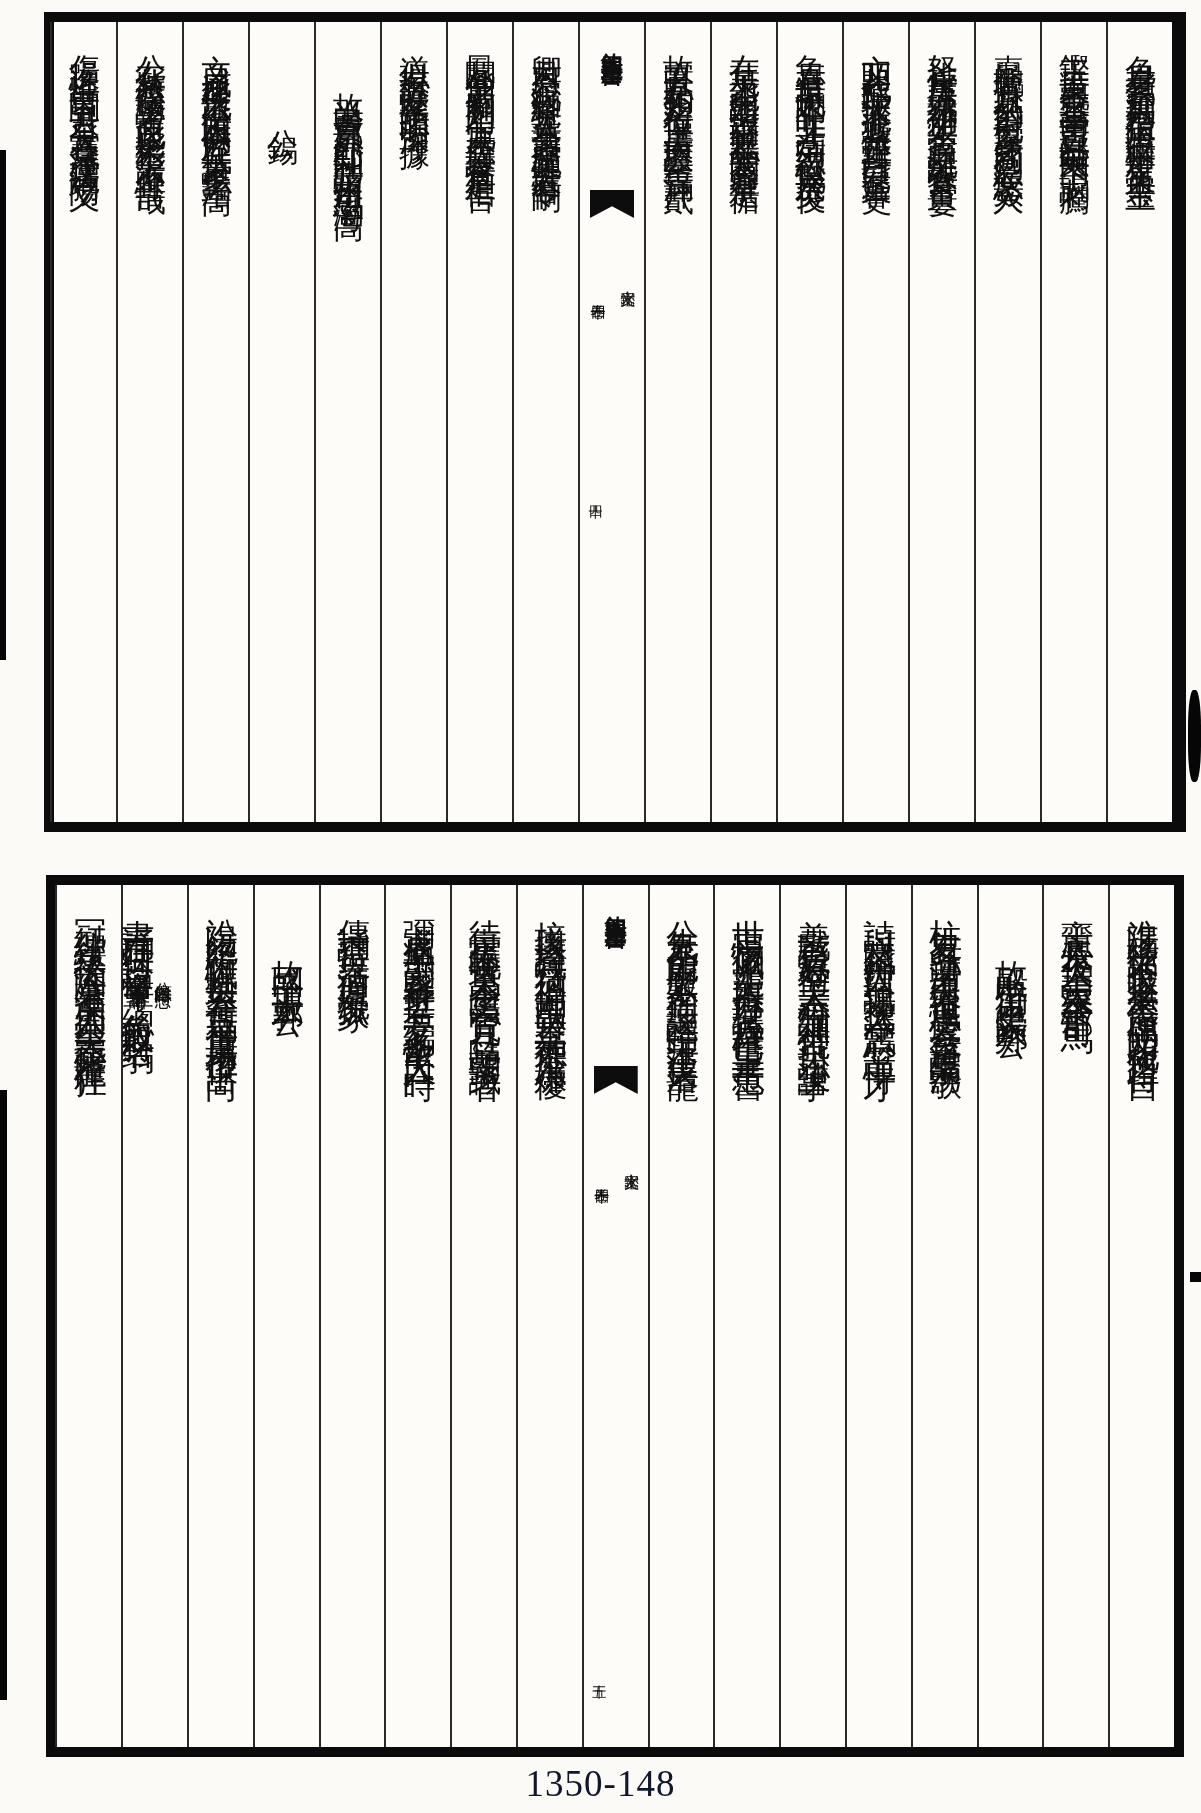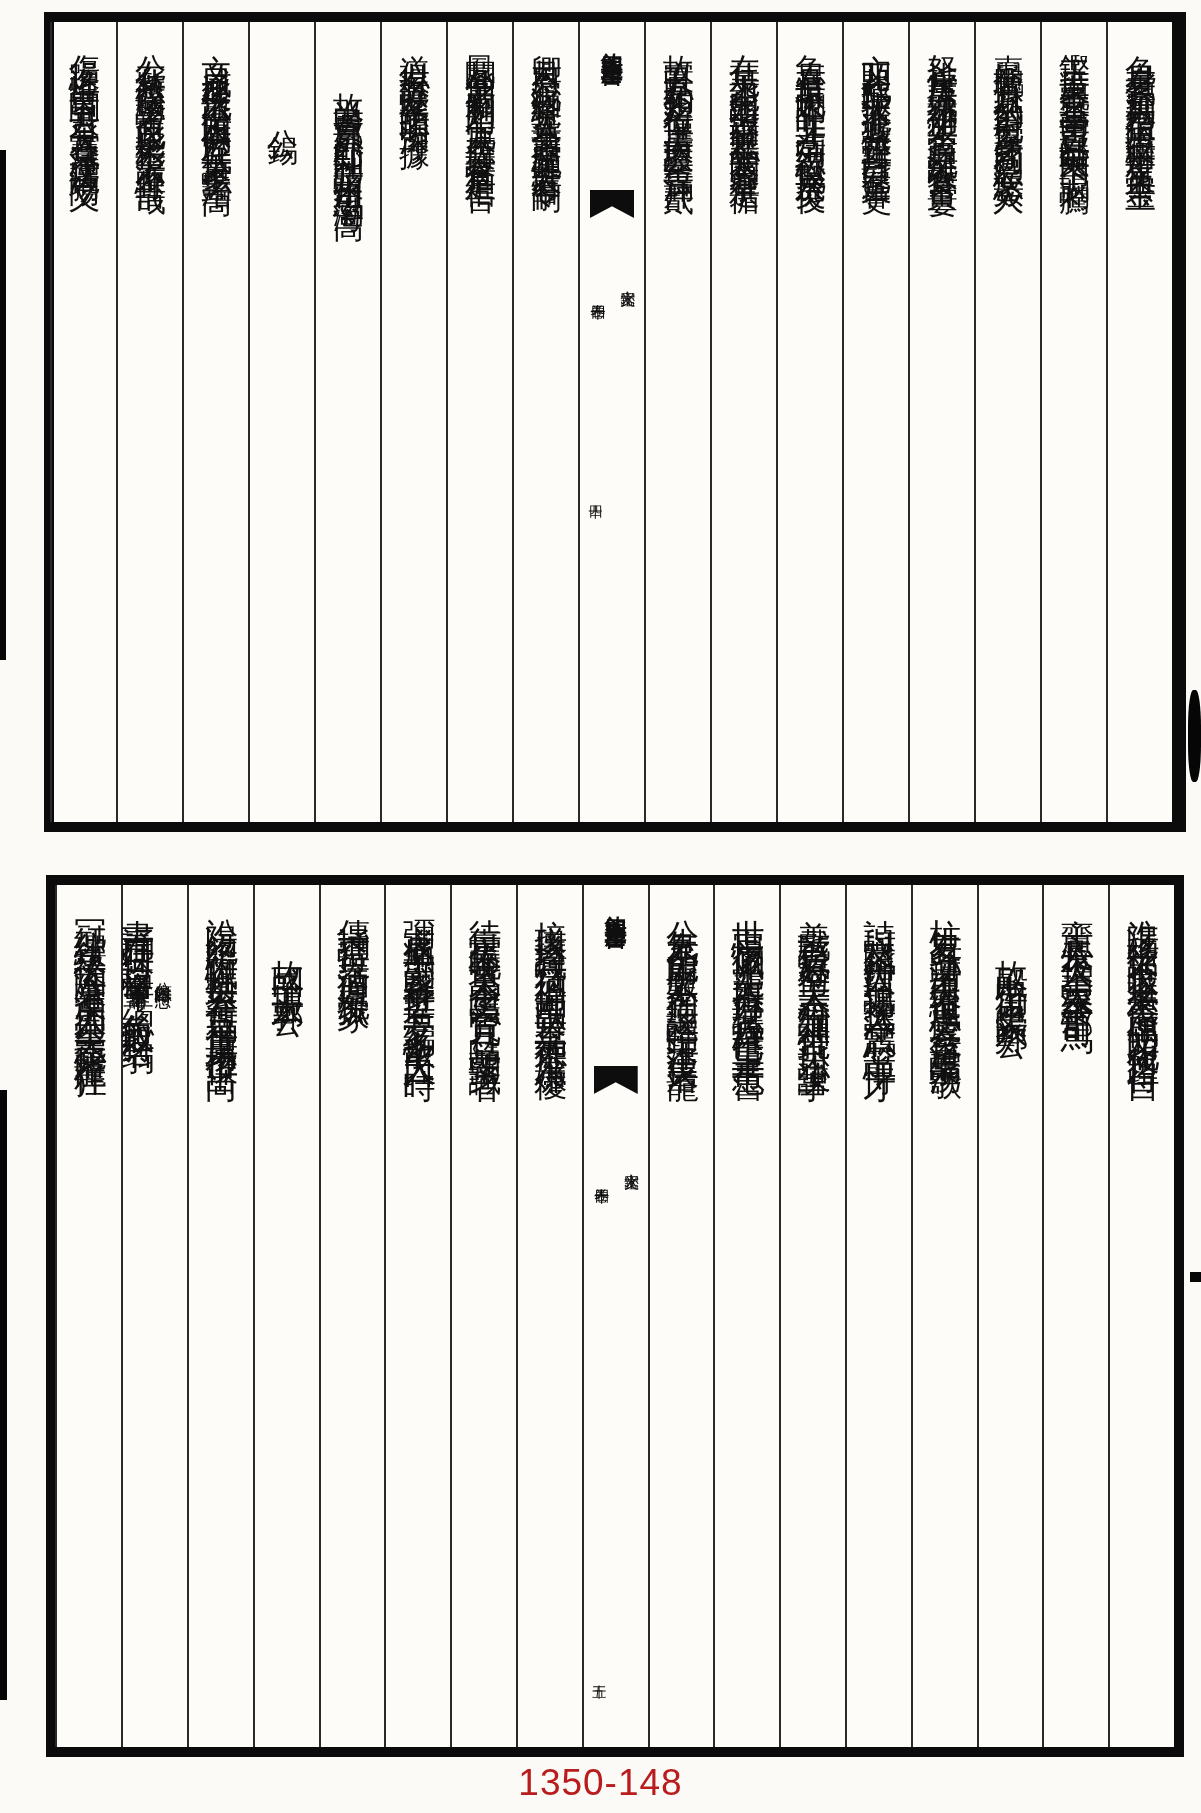--- a/index.html
+++ b/index.html
@@ -41,22 +41,22 @@
   .banxin .fish{position:absolute;top:21%;left:50%;transform:translateX(-50%);
     width:44px;height:28px;background:#0d0d0d;
     clip-path:polygon(0 0,100% 0,100% 100%,50% 58%,0 100%);}
   .banxin .work{position:absolute;top:32%;right:9px;font-size:15px;letter-spacing:1px;}
   .banxin .chapter{position:absolute;top:33.8%;left:10px;font-size:15px;letter-spacing:1px;}
   .banxin .folio{position:absolute;left:8px;font-size:14px;letter-spacing:1px;}
   .block-top .folio{top:59%;}
   .block-bottom .folio{top:91.5%;}
   .plate{
     position:absolute;top:1762px;left:50%;transform:translateX(-50%);
-    font-size:37px;letter-spacing:1px;color:#b91c1c;
-    font-family:Liberation Sans, sans-serif;
+    font-size:37px;letter-spacing:1px;color:#0f172a;
+    font-family:Liberation Serif, serif;
     text-align:right;
   }
   .art{position:absolute;background:#060606;}
 </style>
 </head>
 <body>
 
 <div class="block block-top">
   <div class="cols">
     <div class="col"><span>色身有素錦窠應列宿星垣吟藥樹丹青生帝典金玉</span></div>

